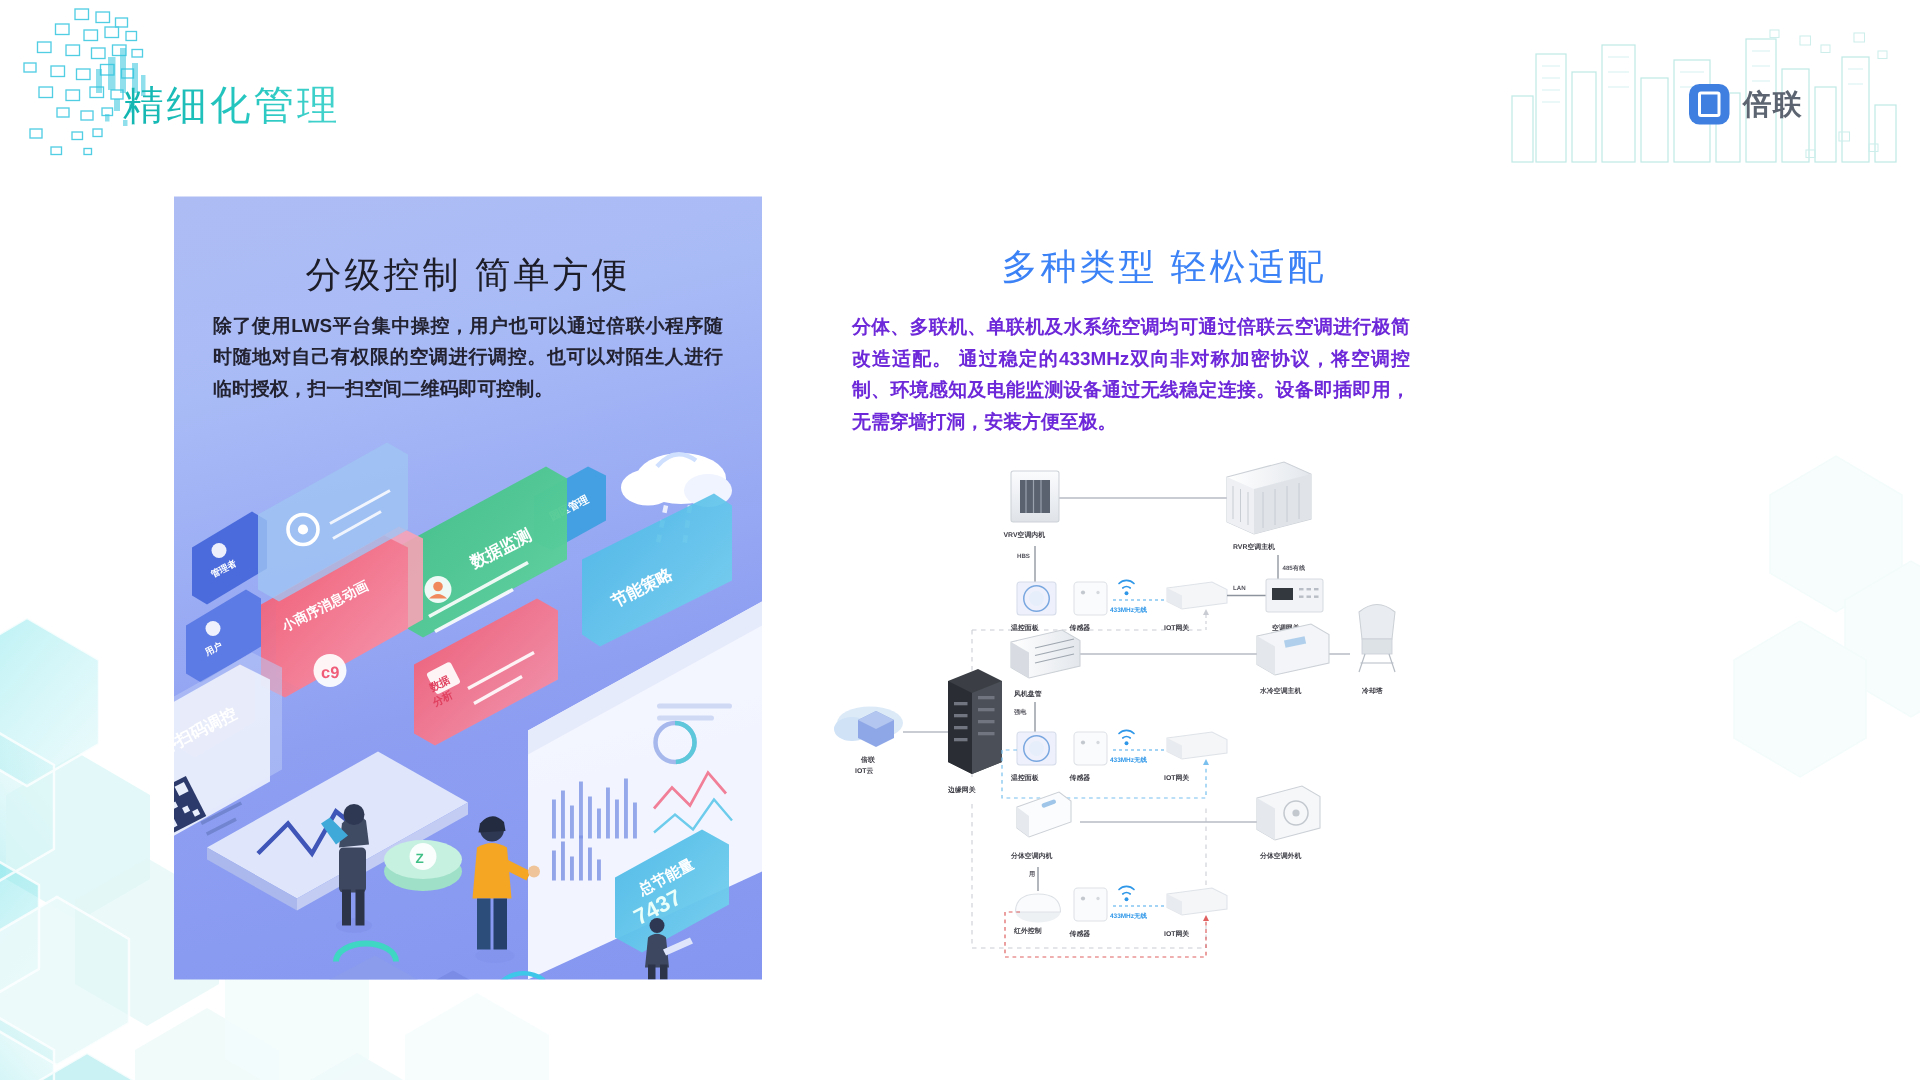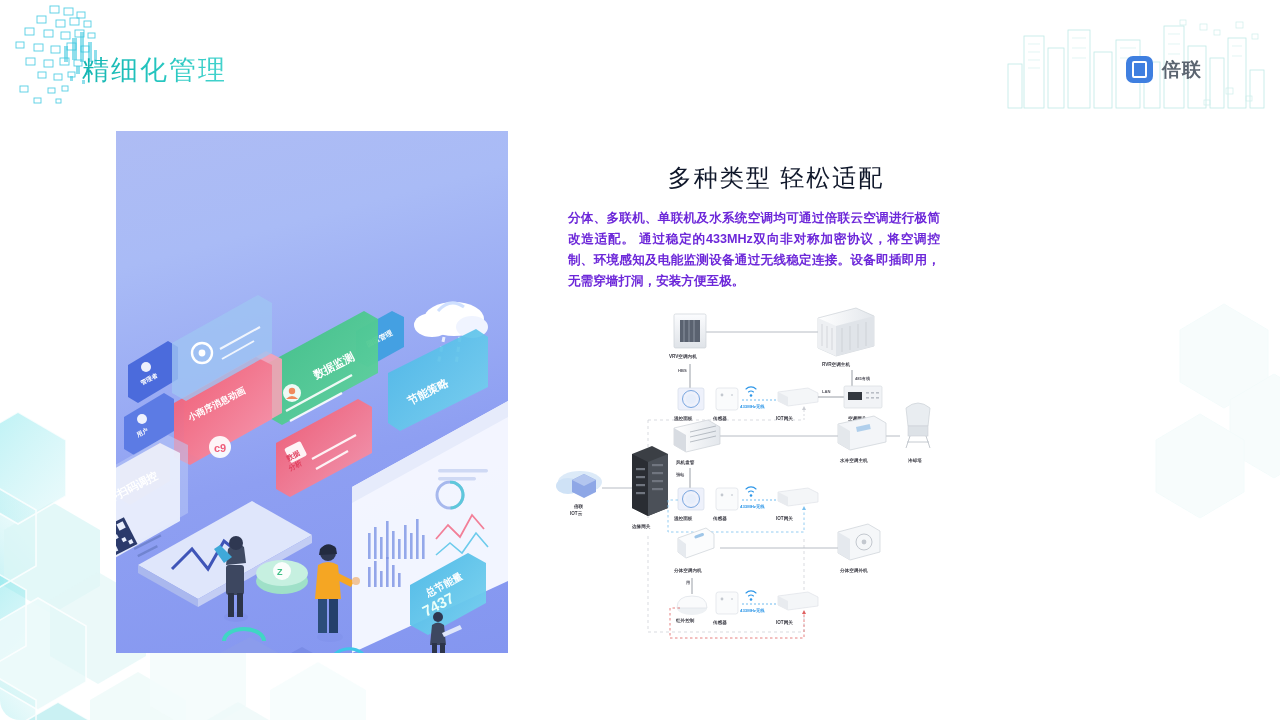--- a/index.html
+++ b/index.html
@@ -3,21 +3,21 @@
 <meta charset="utf-8">
 <title>精细化管理</title>
 <style>
   html,body{margin:0;padding:0;}
   body{
     width:1280px;height:720px;overflow:hidden;position:relative;
     background:#ffffff;
     font-family:"Liberation Sans","DejaVu Sans",sans-serif;
     color:#2b2b2b;
   }
-  .slide{position:absolute;inset:0;overflow:hidden;border-radius:20px;}
+  .slide{position:absolute;inset:0;overflow:hidden;}
 
   
   .bg-hex{position:absolute;left:-60px;bottom:-80px;width:430px;height:400px;pointer-events:none;}
   .bg-hex-tr{position:absolute;right:-40px;top:290px;width:260px;height:300px;pointer-events:none;opacity:.55;}
   .bg-pixels{position:absolute;left:4px;top:2px;width:105px;height:110px;pointer-events:none;}
   .bg-city{position:absolute;right:10px;top:18px;width:270px;height:95px;pointer-events:none;}
 
   
   .header{position:absolute;left:0;top:0;width:100%;height:120px;}
   .page-title{
@@ -47,21 +47,21 @@
   }
   .left-body{
     position:absolute;left:26px;top:76px;width:340px;
     font-size:12.6px;line-height:21px;color:#222231;font-weight:600;text-align:justify;
   }
   .illus{position:absolute;left:0;top:150px;width:392px;height:372px;}
 
   
   .right-head{
     position:absolute;left:566px;top:162px;width:420px;text-align:center;
-    font-size:24px;font-weight:500;color:#0f172a;letter-spacing:2px;
+    font-size:24px;font-weight:500;color:#3b82f6;letter-spacing:2px;
   }
   .right-body{
     position:absolute;left:568px;top:208px;width:372px;
     font-size:12.6px;line-height:21px;color:#6d28d9;font-weight:600;text-align:justify;
   }
   .diagram{position:absolute;left:556px;top:296px;width:400px;height:356px;}
 
   .dg-label{font-size:4.6px;font-weight:700;fill:#3d3d46;}
   .dg-label-sm{font-size:4.1px;font-weight:700;fill:#55555f;}
   .dg-label-wifi{font-size:4.3px;font-weight:700;fill:#2f97e8;}
@@ -206,20 +206,22 @@
     <div class="page-title">精细化管理</div>
     <div class="brand">
       <div class="brand-mark">
           <span></span>
         </div>
       <div class="brand-name">倍联</div>
     </div>
   </div>
 
   <div class="left-card">
+    <div class="left-head">分级控制  简单方便</div>
+    <div class="left-body">除了使用LWS平台集中操控，用户也可以通过倍联小程序随时随地对自己有权限的空调进行调控。也可以对陌生人进行临时授权，扫一扫空间二维码即可控制。</div>
 
     <svg class="illus" viewBox="0 0 392 372">
       <defs>
         <linearGradient id="gScreen" x1="0" y1="0" x2="1" y2="1">
           <stop offset="0" stop-color="#f3f6ff"></stop>
             <stop offset="1" stop-color="#dfe6fb"></stop>
         </linearGradient>
         <linearGradient id="gPink" x1="0" y1="0" x2="1" y2="1">
           <stop offset="0" stop-color="#f0576f"></stop>
             <stop offset="1" stop-color="#f59ab1"></stop>

